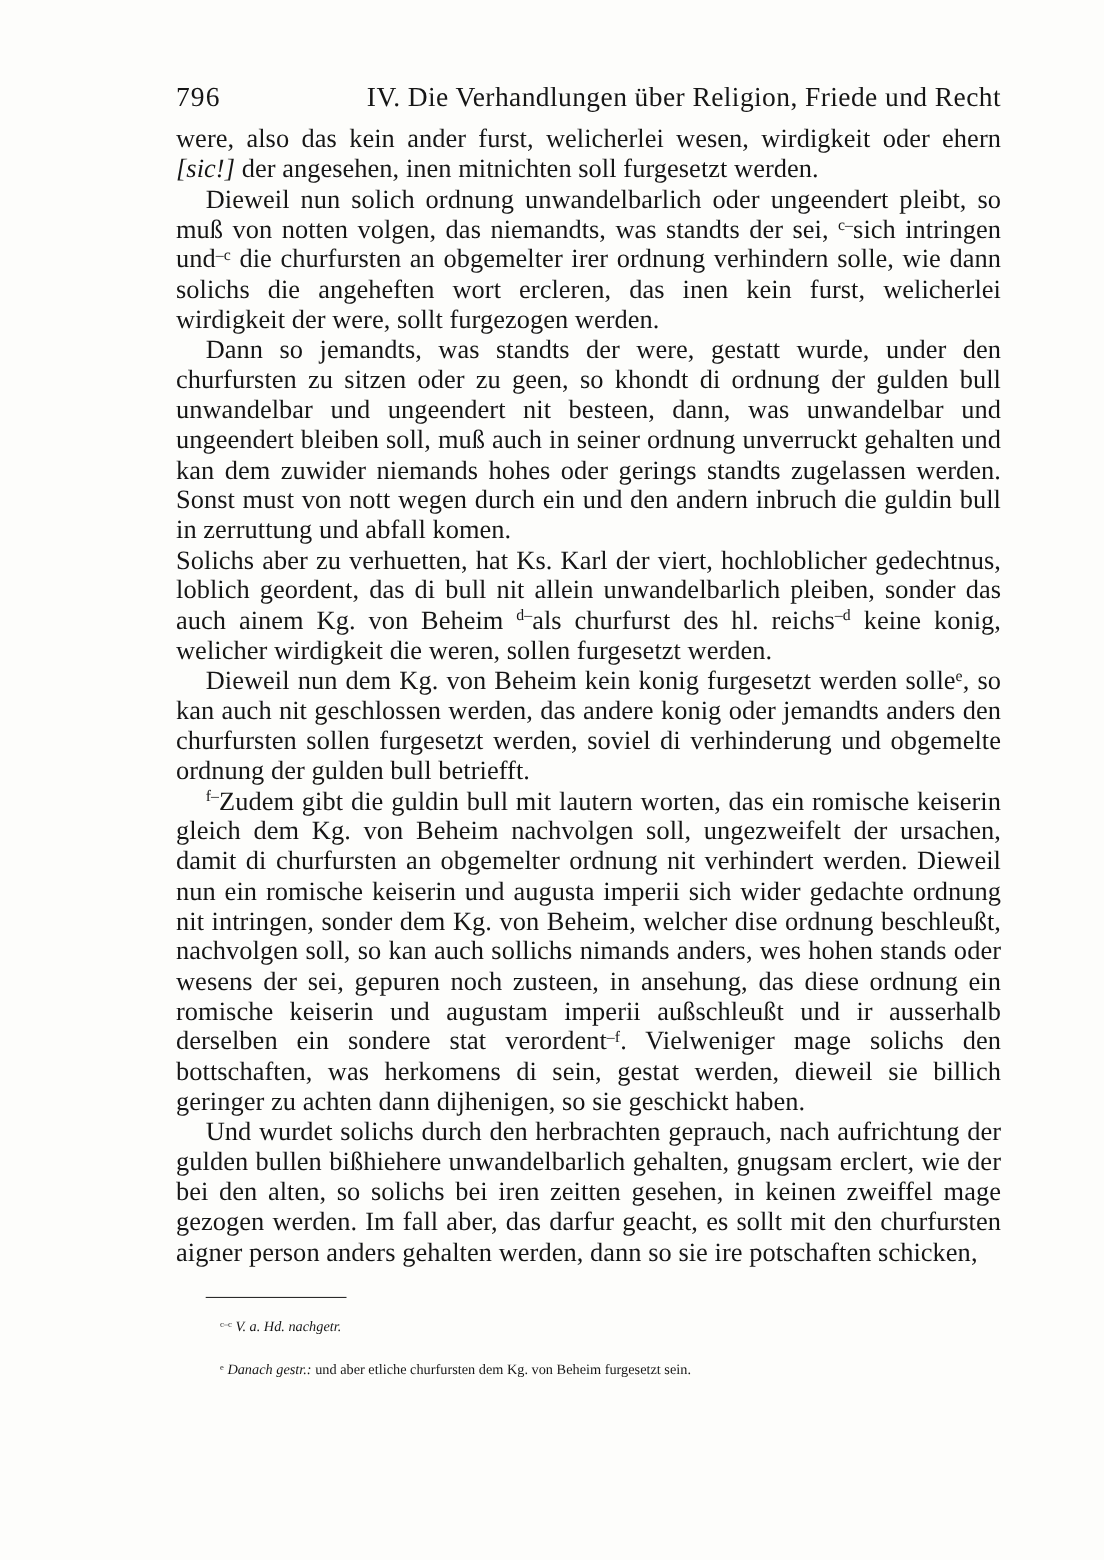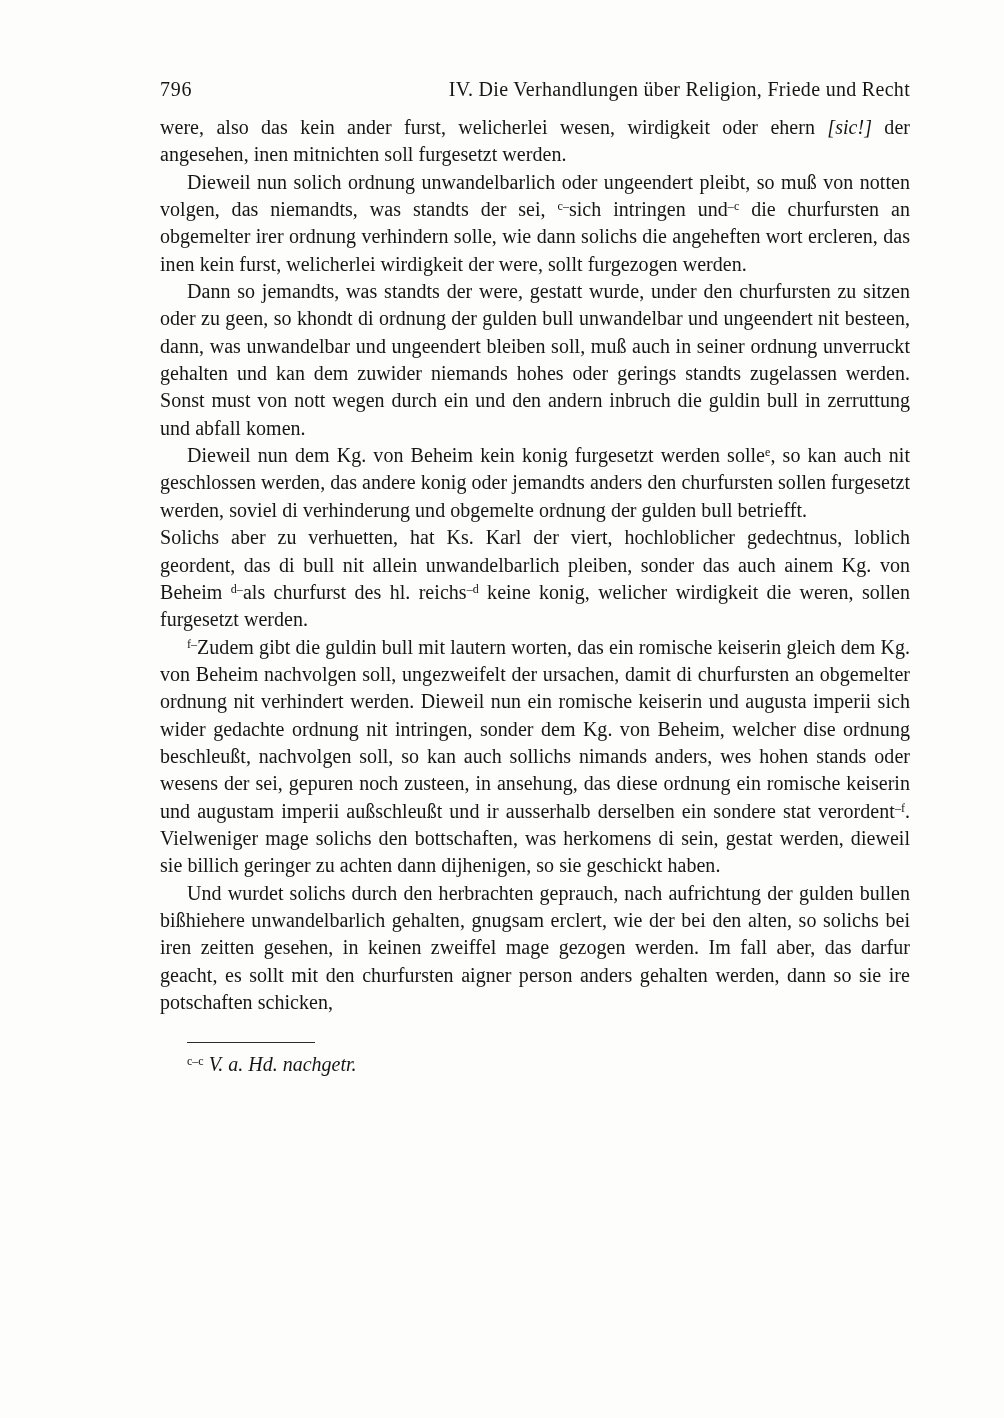--- a/index.html
+++ b/index.html
@@ -14,36 +14,36 @@
     width: 1004px;
     height: 1418px;
     box-sizing: border-box;
     padding: 76px 94px 0 160px;
     overflow: hidden;
     background: #fdfdfb;
   }
   .page-header {
     position: relative;
     height: 30px;
-    font-size: 20px;
+    font-size: 25px;
     line-height: 26px;
     margin-bottom: 8px;
   }
   .page-number {
     position: absolute;
     left: 0; top: 0;
     letter-spacing: 0.04em;
   }
   .running-header {
     display: block;
     text-align: right;
     letter-spacing: 0.015em;
   }
   .body-text {
-    font-size: 20px;
+    font-size: 24px;
     line-height: 27.35px;
     text-align: justify;
     letter-spacing: 0.002em;
   }
   p.para { margin: 0; }
   p.para.indent { text-indent: 27px; }
   .italic { font-style: italic; }
   sup.marker {
     font-size: 0.6em;
     line-height: 0;
@@ -53,47 +53,48 @@
   }
   .footnotes { margin-top: 26px; }
   .footnote-rule {
     width: 128px;
     margin-left: 27px;
     border: 0;
     border-top: 1.4px solid #2b2b2b;
     margin-bottom: 9px;
   }
   .footnote {
-    margin: 0;
+    margin: 13px;
     padding-left: 27px;
-    font-size: 20px;
+    font-size: 13px;
     line-height: 25.6px;
     text-align: left;
   }
 </style>
 </head>
 <body>
 
 <div class="page">
 
   <header class="page-header">
     <span class="page-number">796</span>
     <span class="running-header">IV. Die Verhandlungen über Religion, Friede und Recht</span>
   </header>
 
   <main class="body-text" id="body-paragraphs">
       <p class="para"><span>were, also das kein ander furst, welicherlei wesen, wirdigkeit oder ehern </span><span class="italic">[sic!]</span><span> der angesehen, inen mitnichten soll furgesetzt werden.</span></p>
       <p class="para indent"><span>Dieweil nun solich ordnung unwandelbarlich oder ungeendert pleibt, so muß von notten volgen, das niemandts, was standts der sei, </span><sup class="marker">c–</sup><span>sich intringen und</span><sup class="marker">–c</sup><span> die churfursten an obgemelter irer ordnung verhindern solle, wie dann solichs die angeheften wort ercleren, das inen kein furst, welicherlei wirdigkeit der were, sollt furgezogen werden.</span></p>
       <p class="para indent"><span>Dann so jemandts, was standts der were, gestatt wurde, under den churfursten zu sitzen oder zu geen, so khondt di ordnung der gulden bull unwandelbar und ungeendert nit besteen, dann, was unwandelbar und ungeendert bleiben soll, muß auch in seiner ordnung unverruckt gehalten und kan dem zuwider niemands hohes oder gerings standts zugelassen werden. Sonst must von nott wegen durch ein und den andern inbruch die guldin bull in zerruttung und abfall komen.</span></p>
+      <p class="para"><span>Solichs aber zu verhuetten, hat Ks. Karl der viert, hochloblicher gedechtnus, loblich geordent, das di bull nit allein unwandelbarlich pleiben, sonder das auch ainem Kg. von Beheim </span><sup class="marker">d–</sup><span>als churfurst des hl. reichs</span><sup class="marker">–d</sup><span> keine konig, welicher wirdigkeit die weren, sollen furgesetzt werden.</span></p>
       <p class="para indent"><span>Dieweil nun dem Kg. von Beheim kein konig furgesetzt werden solle</span><sup class="marker">e</sup><span>, so kan auch nit geschlossen werden, das andere konig oder jemandts anders den churfursten sollen furgesetzt werden, soviel di verhinderung und obgemelte ordnung der gulden bull betriefft.</span></p>
-      <p class="para"><span>Solichs aber zu verhuetten, hat Ks. Karl der viert, hochloblicher gedechtnus, loblich geordent, das di bull nit allein unwandelbarlich pleiben, sonder das auch ainem Kg. von Beheim </span><sup class="marker">d–</sup><span>als churfurst des hl. reichs</span><sup class="marker">–d</sup><span> keine konig, welicher wirdigkeit die weren, sollen furgesetzt werden.</span></p>
       <p class="para indent"><sup class="marker">f–</sup><span>Zudem gibt die guldin bull mit lautern worten, das ein romische keiserin gleich dem Kg. von Beheim nachvolgen soll, ungezweifelt der ursachen, damit di churfursten an obgemelter ordnung nit verhindert werden. Dieweil nun ein romische keiserin und augusta imperii sich wider gedachte ordnung nit intringen, sonder dem Kg. von Beheim, welcher dise ordnung beschleußt, nachvolgen soll, so kan auch sollichs nimands anders, wes hohen stands oder wesens der sei, gepuren noch zusteen, in ansehung, das diese ordnung ein romische keiserin und augustam imperii außschleußt und ir ausserhalb derselben ein sondere stat verordent</span><sup class="marker">–f</sup><span>. Vielweniger mage solichs den bottschaften, was herkomens di sein, gestat werden, dieweil sie billich geringer zu achten dann dijhenigen, so sie geschickt haben.</span></p>
       <p class="para indent"><span>Und wurdet solichs durch den herbrachten geprauch, nach aufrichtung der gulden bullen bißhiehere unwandelbarlich gehalten, gnugsam erclert, wie der bei den alten, so solichs bei iren zeitten gesehen, in keinen zweiffel mage gezogen werden. Im fall aber, das darfur geacht, es sollt mit den churfursten aigner person anders gehalten werden, dann so sie ire potschaften schicken,</span></p>
     </main>
 
   <footer class="footnotes">
     <hr class="footnote-rule">
     <div id="footnote-list">
         <p class="footnote"><sup class="marker">c–c</sup><span> </span><span class="italic">V. a. Hd. nachgetr.</span></p>
+        <p class="footnote"><sup class="marker">e</sup><span> </span><span class="italic">Danach gestr.:</span><span> und aber etliche churfursten dem Kg. von Beheim furgesetzt sein.</span></p>
       </div>
   </footer>
 
 </div>
 
 </body></html>

